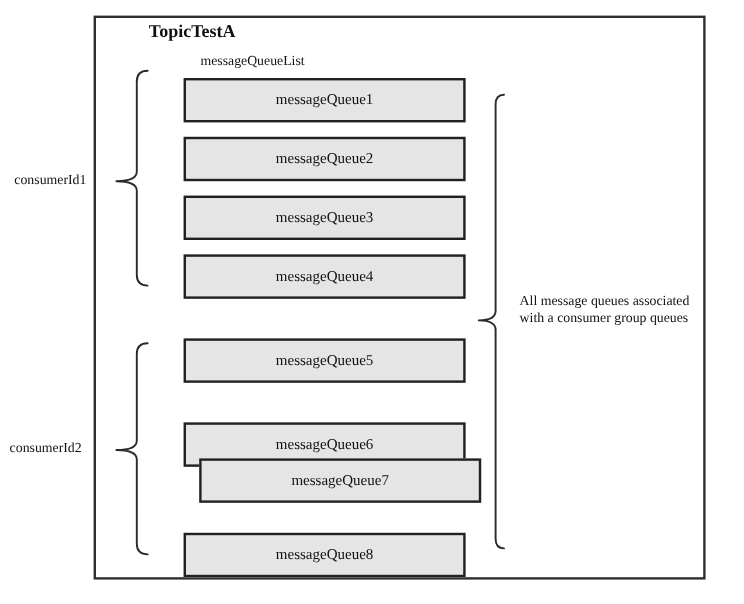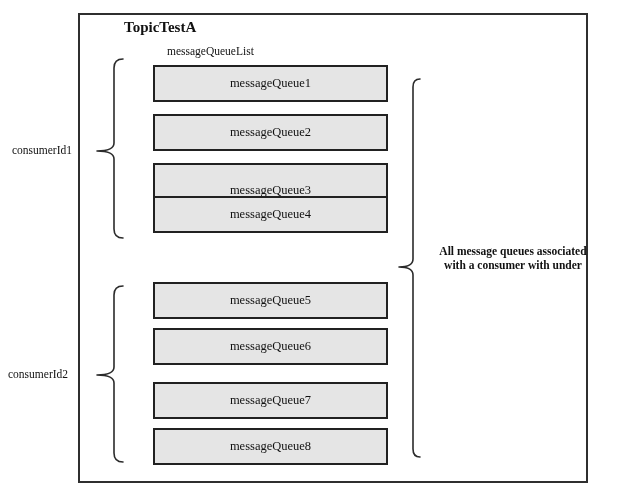--- a/index.html
+++ b/index.html
@@ -78,23 +78,23 @@
     fill: none;
     stroke: #2b2b2b;
     stroke-width: 1.6;
     stroke-linecap: round;
     stroke-linejoin: round;
   }
   #annotation {
     left: 433px;
     top: 245px;
     width: 160px;
-    text-align: center;
+    text-align: left;
     font-size: 11.5px;
-    font-weight: bold;
+    font-weight: normal;
     line-height: 13.5px;
   }
 </style>
 </head>
 <body>
 
 <div id="canvas">
 
   <div id="topic-box" class="abs"></div>
 
@@ -102,47 +102,47 @@
 
   <div id="queue-list-label" class="abs">messageQueueList</div>
 
   <div id="queues-layer">
       <div class="queue-box" style="top: 65px;">
         <span>messageQueue1</span>
       </div>
       <div class="queue-box" style="top: 114px; justify-content: center;">
         <span>messageQueue2</span>
       </div>
-      <div class="queue-box" style="top: 163px; align-items: flex-end;">
+      <div class="queue-box" style="top: 163px;">
         <span>messageQueue3</span>
       </div>
-      <div class="queue-box" style="top: 196px;">
+      <div class="queue-box" style="top: 212px;">
         <span>messageQueue4</span>
       </div>
       <div class="queue-box" style="top: 282px; justify-content: center;">
         <span>messageQueue5</span>
       </div>
-      <div class="queue-box" style="top: 328px;">
+      <div class="queue-box" style="top: 352px;">
         <span>messageQueue6</span>
       </div>
-      <div class="queue-box" style="top: 382px;">
+      <div class="queue-box" style="top: 382px; margin-left: 13px;">
         <span>messageQueue7</span>
       </div>
-      <div class="queue-box" style="top: 428px;">
+      <div class="queue-box" style="top: 444px;">
         <span>messageQueue8</span>
       </div>
     </div>
 
   <div id="consumer-label-1" class="consumer-label">consumerId1</div>
   <div id="consumer-label-2" class="consumer-label">consumerId2</div>
 
   <svg id="brace-layer" class="abs" viewBox="0 0 620 503">
     <path d="M 123 59 Q 114 59 114 68 L 114 143 Q 114 151 97 151 Q 114 151 114 159 L 114 229 Q 114 238 123 238"></path>
     <path d="M 123 286 Q 114 286 114 295 L 114 367 Q 114 375 97 375 Q 114 375 114 383 L 114 453 Q 114 462 123 462"></path>
     <path d="M 420 79 Q 413 79 413 87 L 413 259 Q 413 267 399 267 Q 413 267 413 275 L 413 449 Q 413 457 420 457"></path>
   </svg>
 
   <div id="annotation" class="abs">
     <div>All message queues associated</div>
-    <div>with a consumer with under</div>
+    <div>with a consumer group queues</div>
   </div>
 
 </div>
 
 </body></html>

